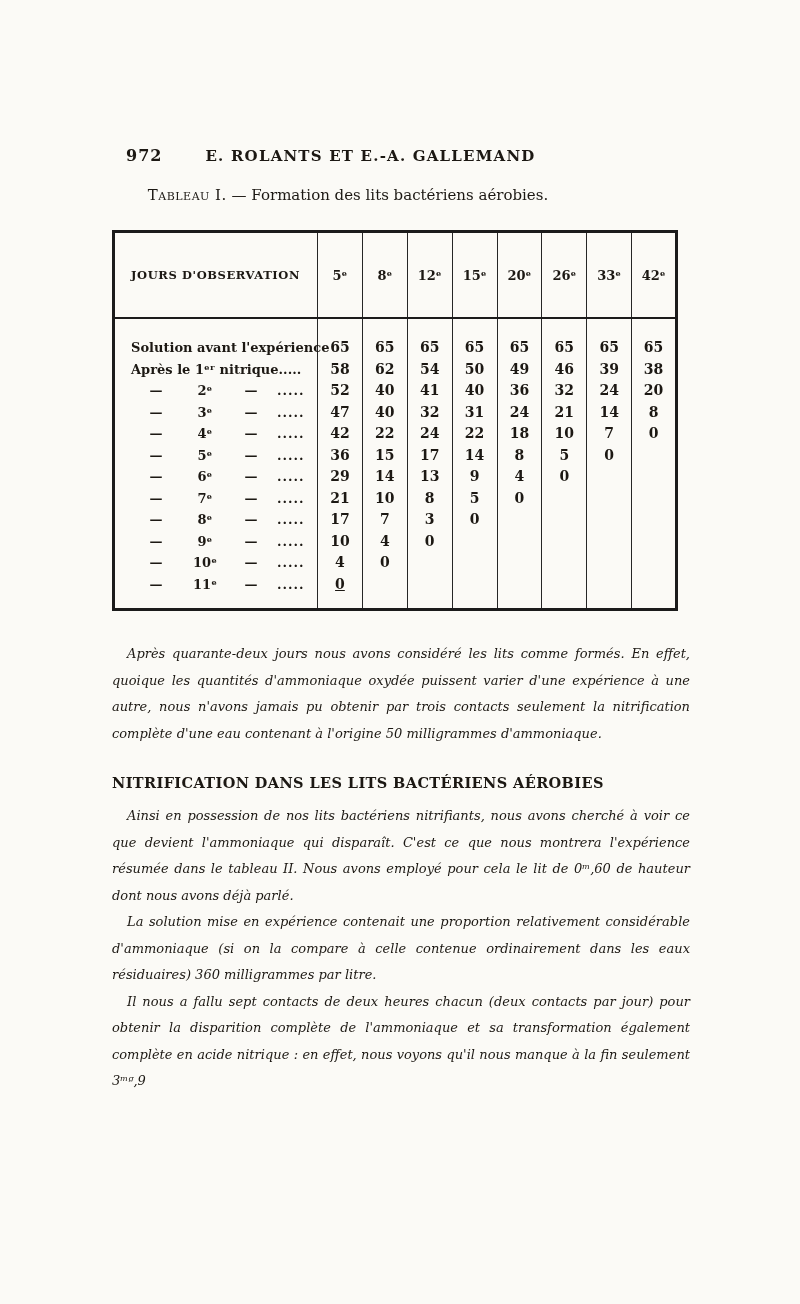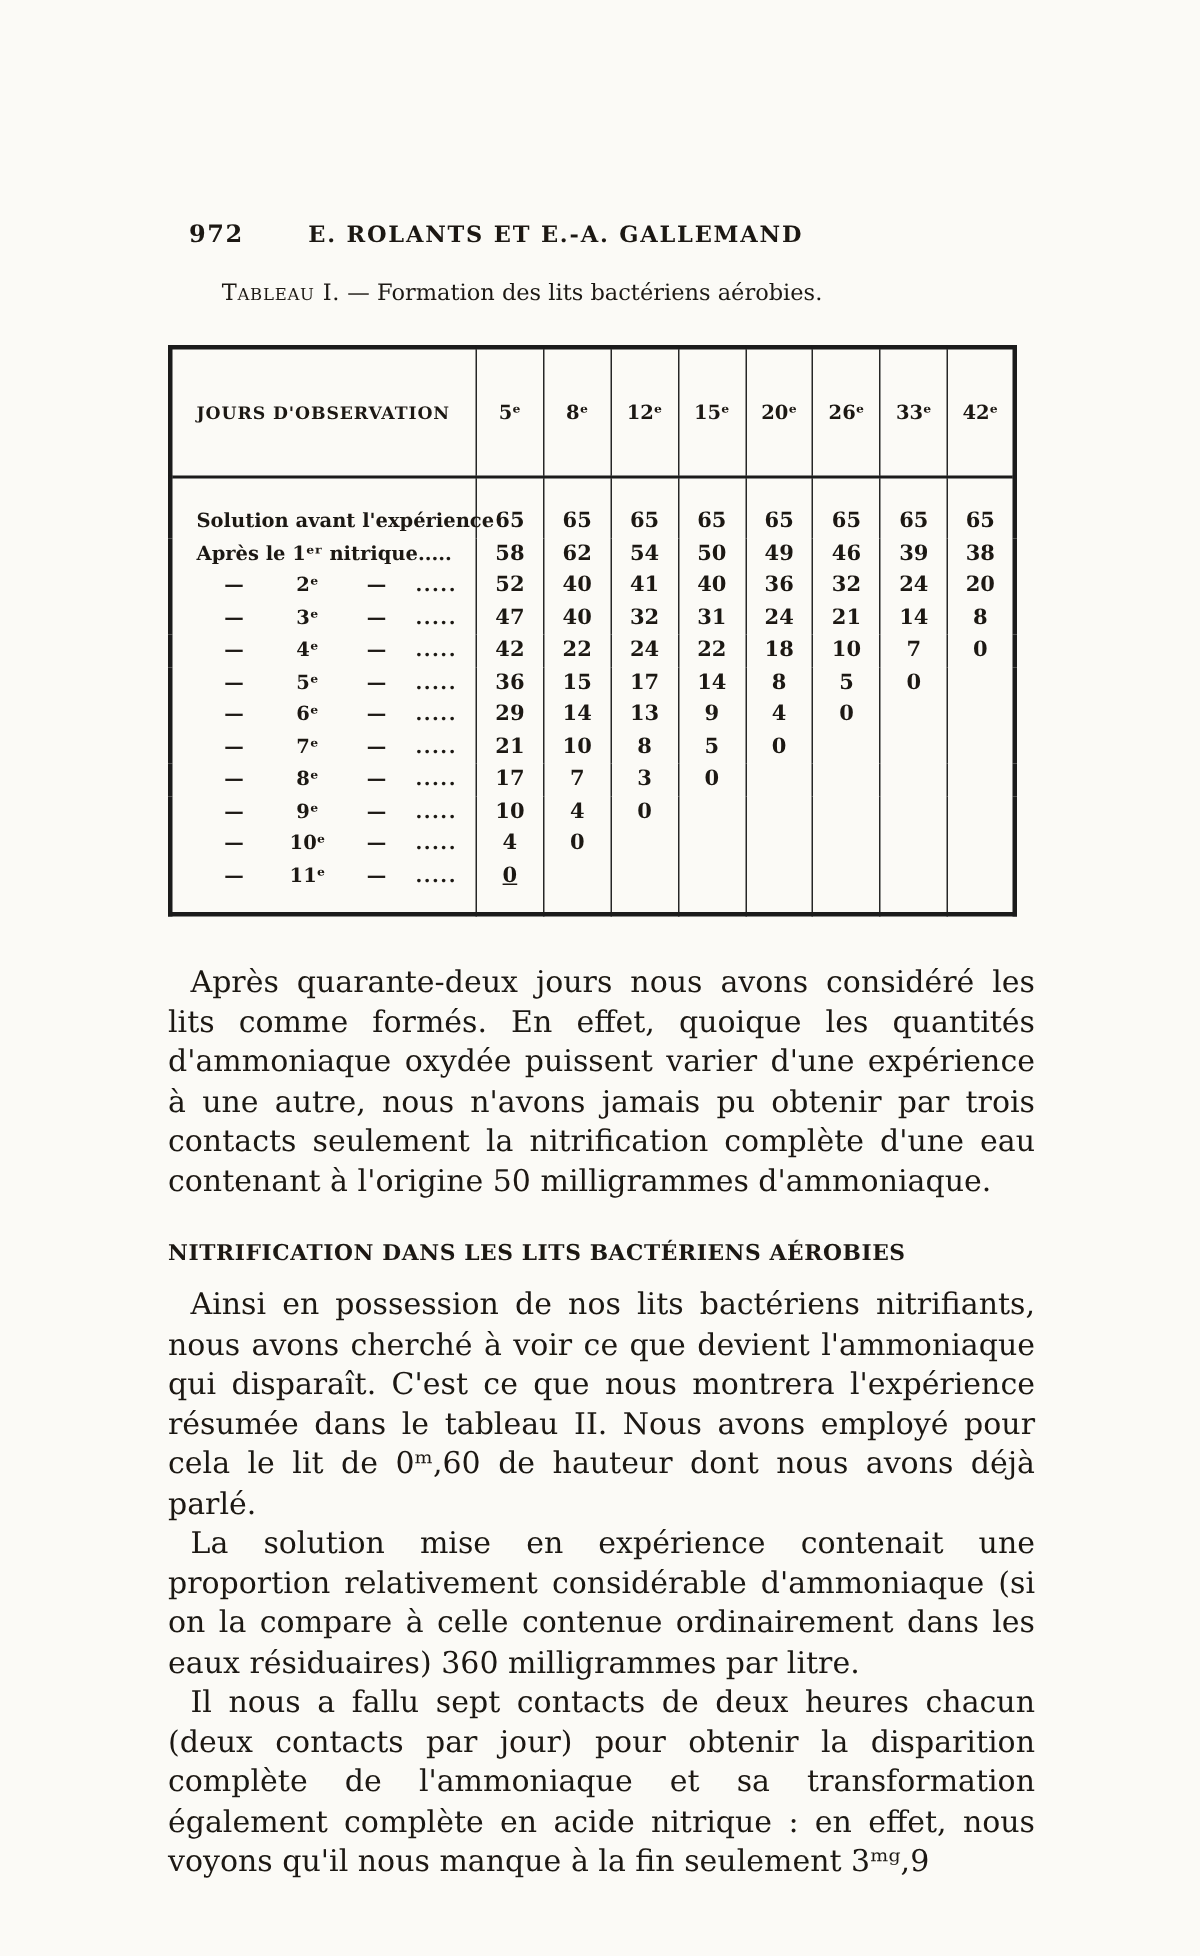--- a/index.html
+++ b/index.html
@@ -114,25 +114,26 @@
   td.label-col .p3 { display: inline-block; text-align: left; padding-left: 4px; letter-spacing: 1px; }
   
   .text {
     margin-top: 30px;
     width: 578px;
     margin-left: auto;
     margin-right: auto;
   }
   .para {
     margin: 0;
-    font-size: 20px;
+    font-size: 13px;
     line-height: 26.5px;
     text-align: justify;
     text-indent: 15px;
     hyphens: auto;
+    font-style: italic;
   }
   .section-heading {
     margin: 27px 0 12px 0;
     text-align: left;
     font-size: 14.5px;
     font-weight: 700;
     letter-spacing: 0.4px;
   }
 </style>
 </head>

